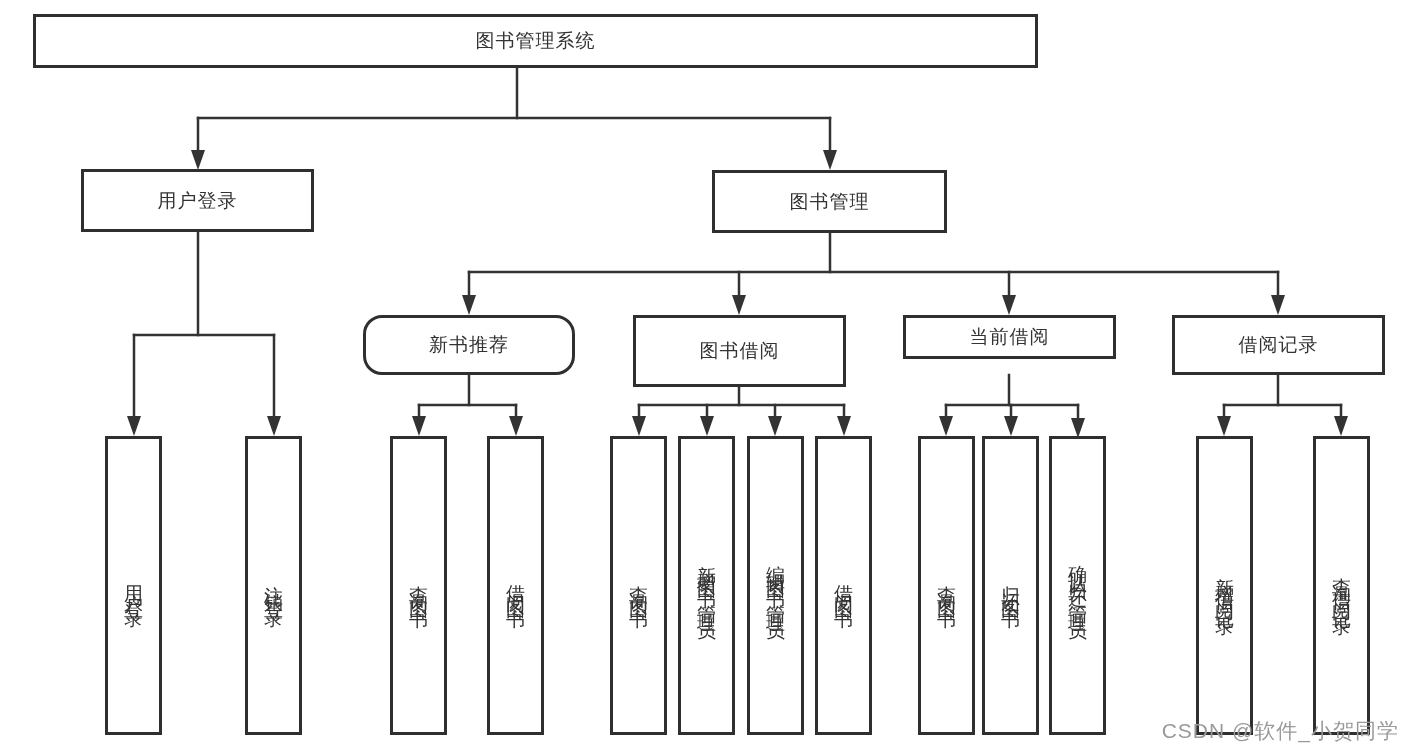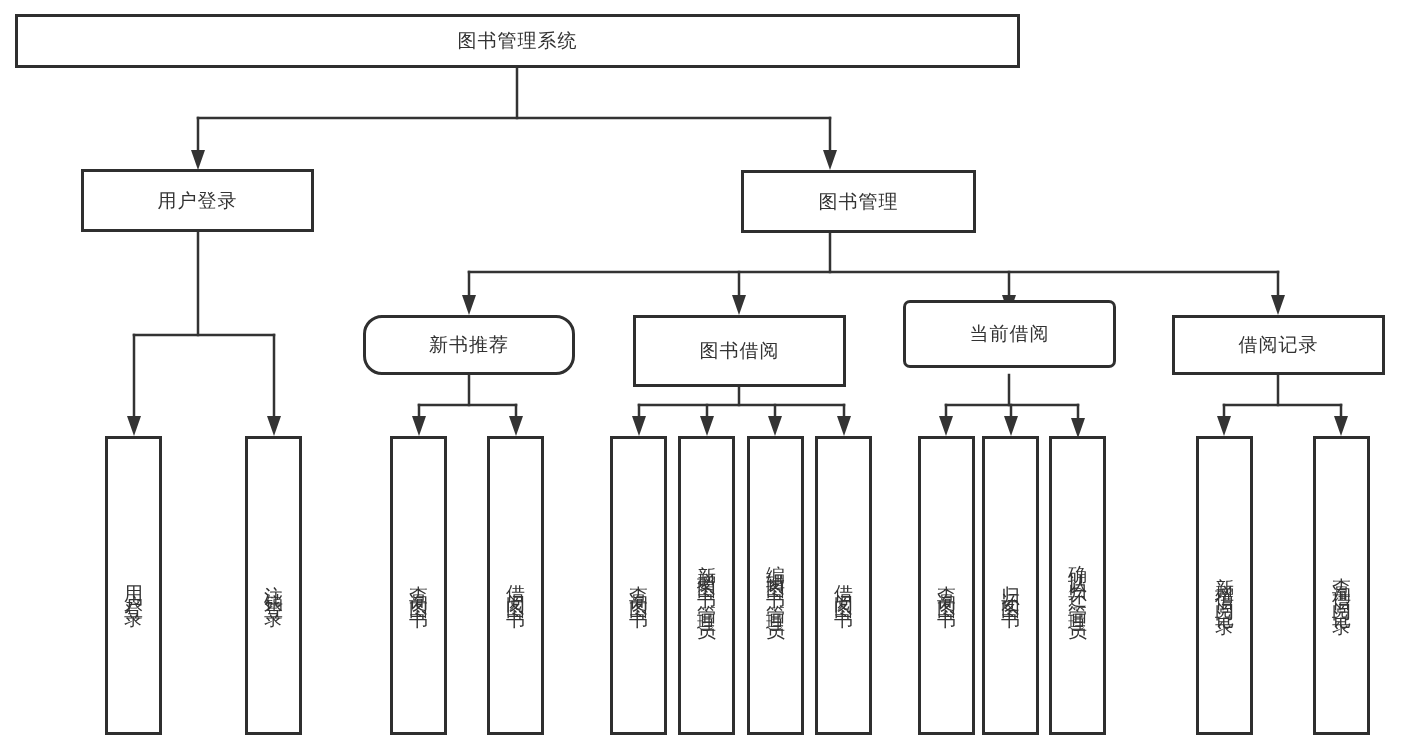--- a/index.html
+++ b/index.html
@@ -32,28 +32,28 @@
   .box-h { font-size: 19px; letter-spacing: 1px; }
   .box-v { font-size: 19px; }
   .box-v .vtext {
     writing-mode: vertical-rl;
     text-orientation: mixed;
     letter-spacing: 8px;
     line-height: 1.25;
     white-space: nowrap;
   }
   
-  #n-root   { left: 15px;   top: 14px;  width: 1005px; height: 54px; }
+  #n-root   { left: 33px;   top: 14px;  width: 1005px; height: 54px; }
   
   #n-login  { left: 81px;   top: 169px; width: 233px;  height: 63px; }
-  #n-mgmt   { left: 712px;  top: 170px; width: 235px;  height: 63px; margin-left: 29px; }
+  #n-mgmt   { left: 712px;  top: 170px; width: 235px;  height: 63px; }
   
   #n-recommend { left: 363px;  top: 315px; width: 212px; height: 60px; border-radius: 19px; }
   #n-borrow    { left: 633px;  top: 315px; width: 213px; height: 72px; }
-  #n-current   { left: 903px;  top: 300px; width: 213px; height: 68px; border-radius: 7px; }
+  #n-current   { left: 903px;  top: 315px; width: 213px; height: 44px; }
   #n-records   { left: 1172px; top: 315px; width: 213px; height: 60px; }
   
   .leaf { top: 436px; width: 57px; height: 299px; }
   #l-user-login     { left: 105px; }
   #l-logout         { left: 245px; }
   #l-rec-query      { left: 390px; }
   #l-rec-borrow     { left: 487px; }
   #l-bor-query      { left: 610px; }
   #l-bor-add        { left: 678px; }
   #l-bor-edit       { left: 747px; }
@@ -209,13 +209,14 @@
     <span class="vtext">确认归还（管理员）</span>
   </div>
 
   <div id="l-recs-add" class="box box-v leaf">
     <span class="vtext">新增借阅记录</span>
   </div>
   <div id="l-recs-query" class="box box-v leaf">
     <span class="vtext">查询借阅记录</span>
   </div>
 
+  <div id="watermark">CSDN @软件_小贺同学</div>
 </div>
 
 </body></html>

